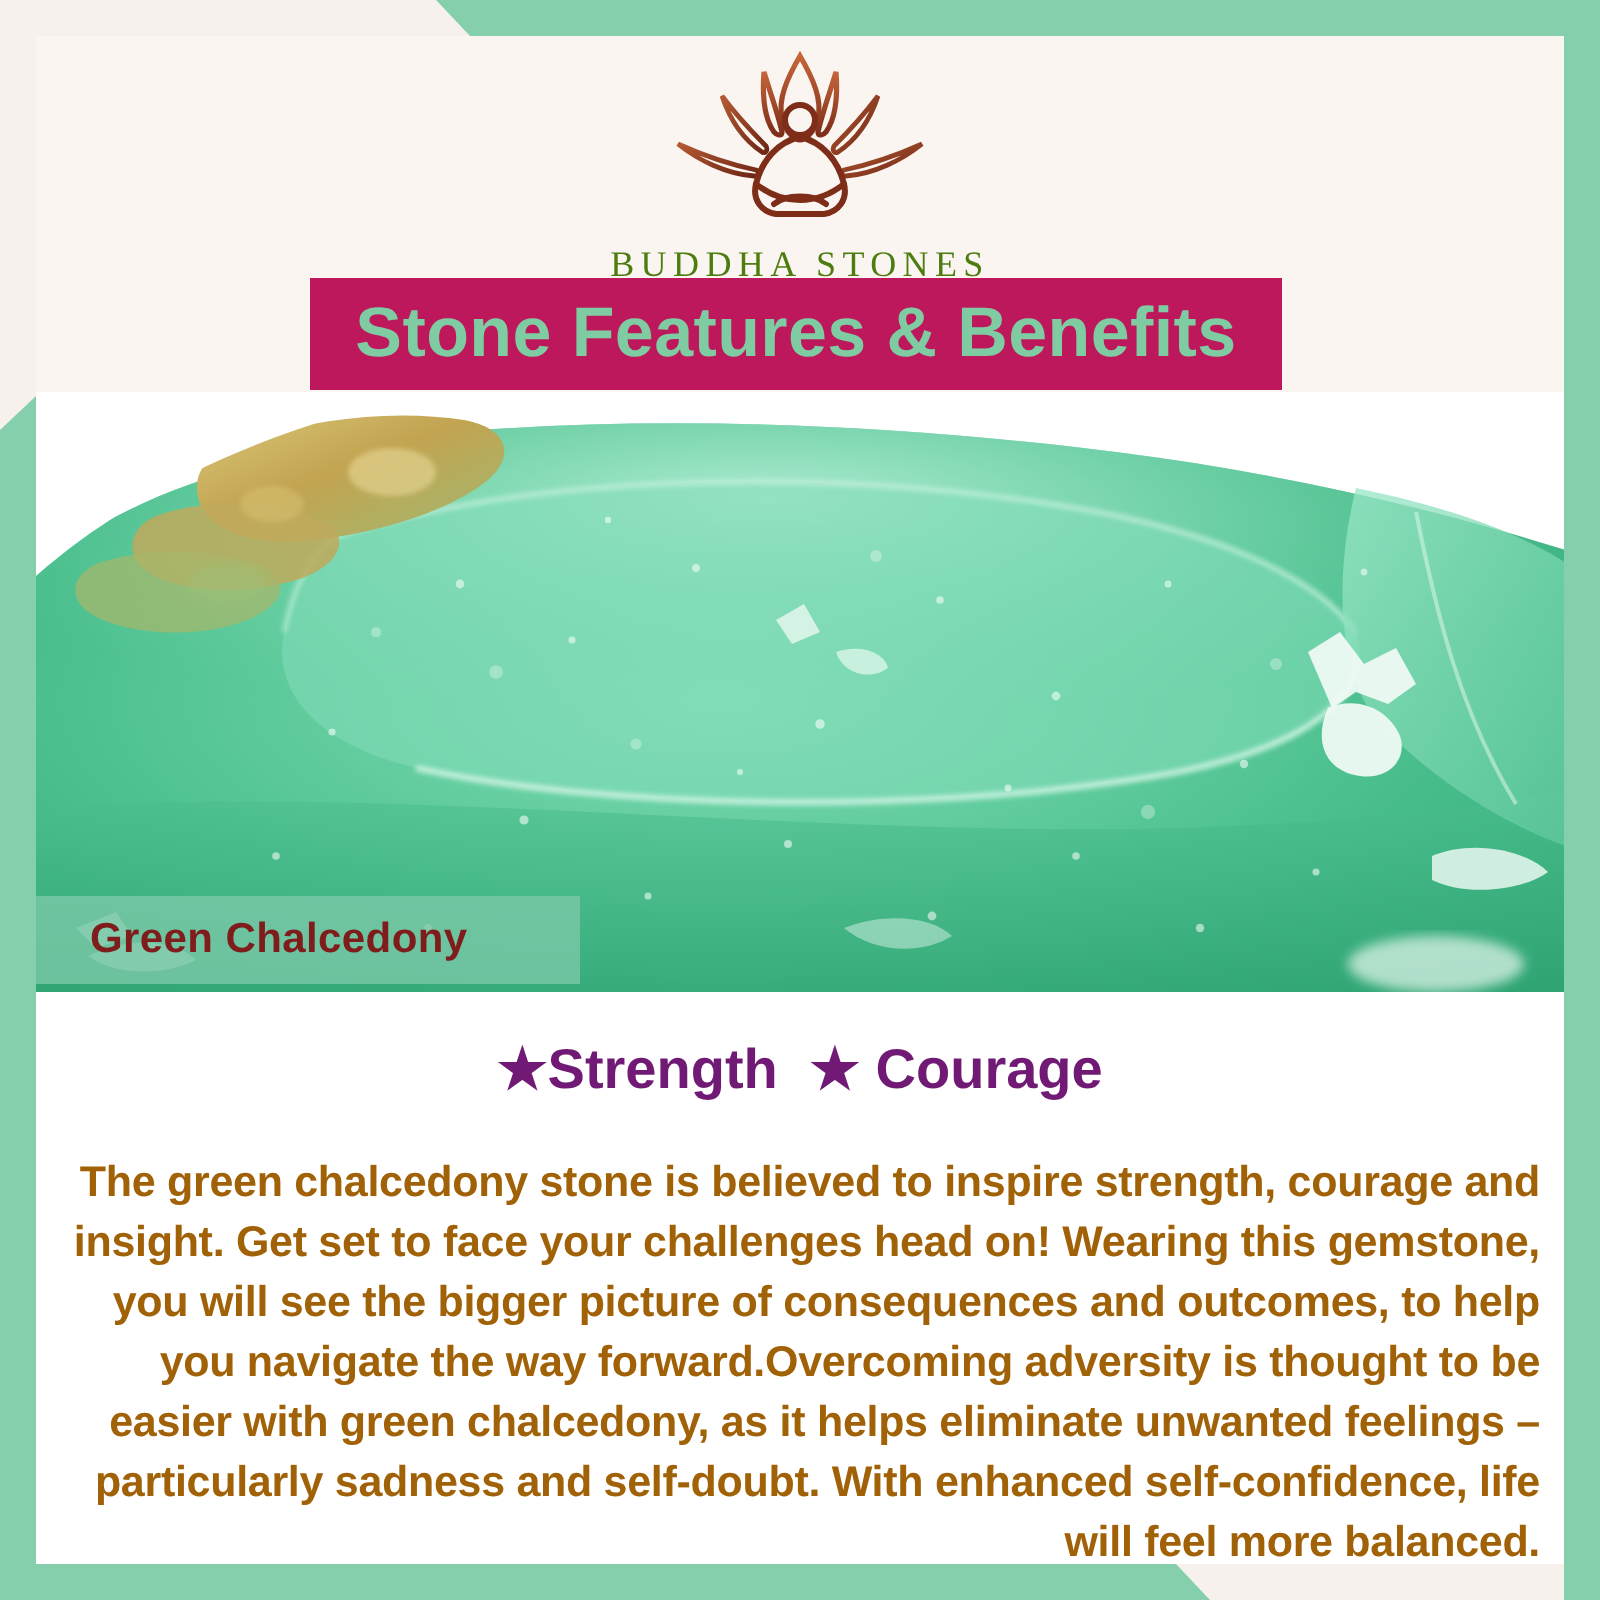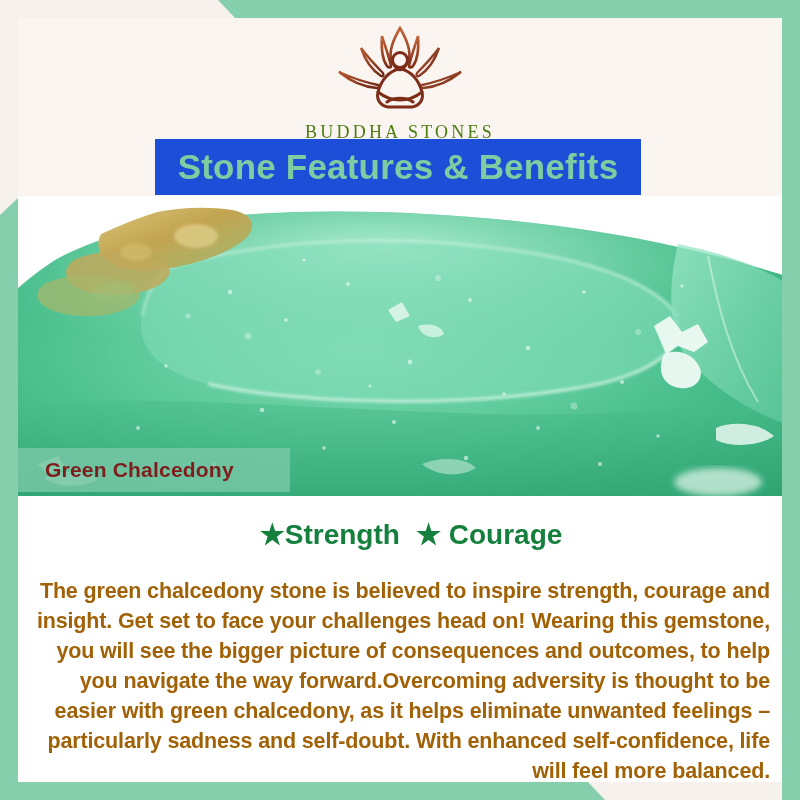--- a/index.html
+++ b/index.html
@@ -86,21 +86,21 @@
     letter-spacing: 3.2px;
     color: #4d7c0f;
     font-weight: 400;
   }
 
   
   .title-banner {
     position: absolute;
     left: 155px; top: 139px;
     width: 486px; height: 56px;
-    background: #1d4ed8;
+    background: #be185d;
     display: flex;
     align-items: center;
     justify-content: center;
     z-index: 5;
   }
   .title-text {
     font-size: 35px;
     font-weight: 700;
     color: #7fcba2;
     letter-spacing: 0.2px;
@@ -148,23 +148,22 @@
   }
 
   
   .keywords {
     position: absolute;
     left: 0; top: 22px;
     width: 764px;
     text-align: center;
     font-size: 28px;
     font-weight: 700;
-    color: #15803d;
+    color: #701a75;
     white-space: nowrap;
-    padding-left: 11px;
   }
   .keywords .kw { display: inline-block; }
   .keywords .star { display: inline-block; }
   .kw-gap { display: inline-block; width: 16px; }
 
   
   .body-copy {
     position: absolute;
     left: 18px; top: 60px;
     width: 734px;

